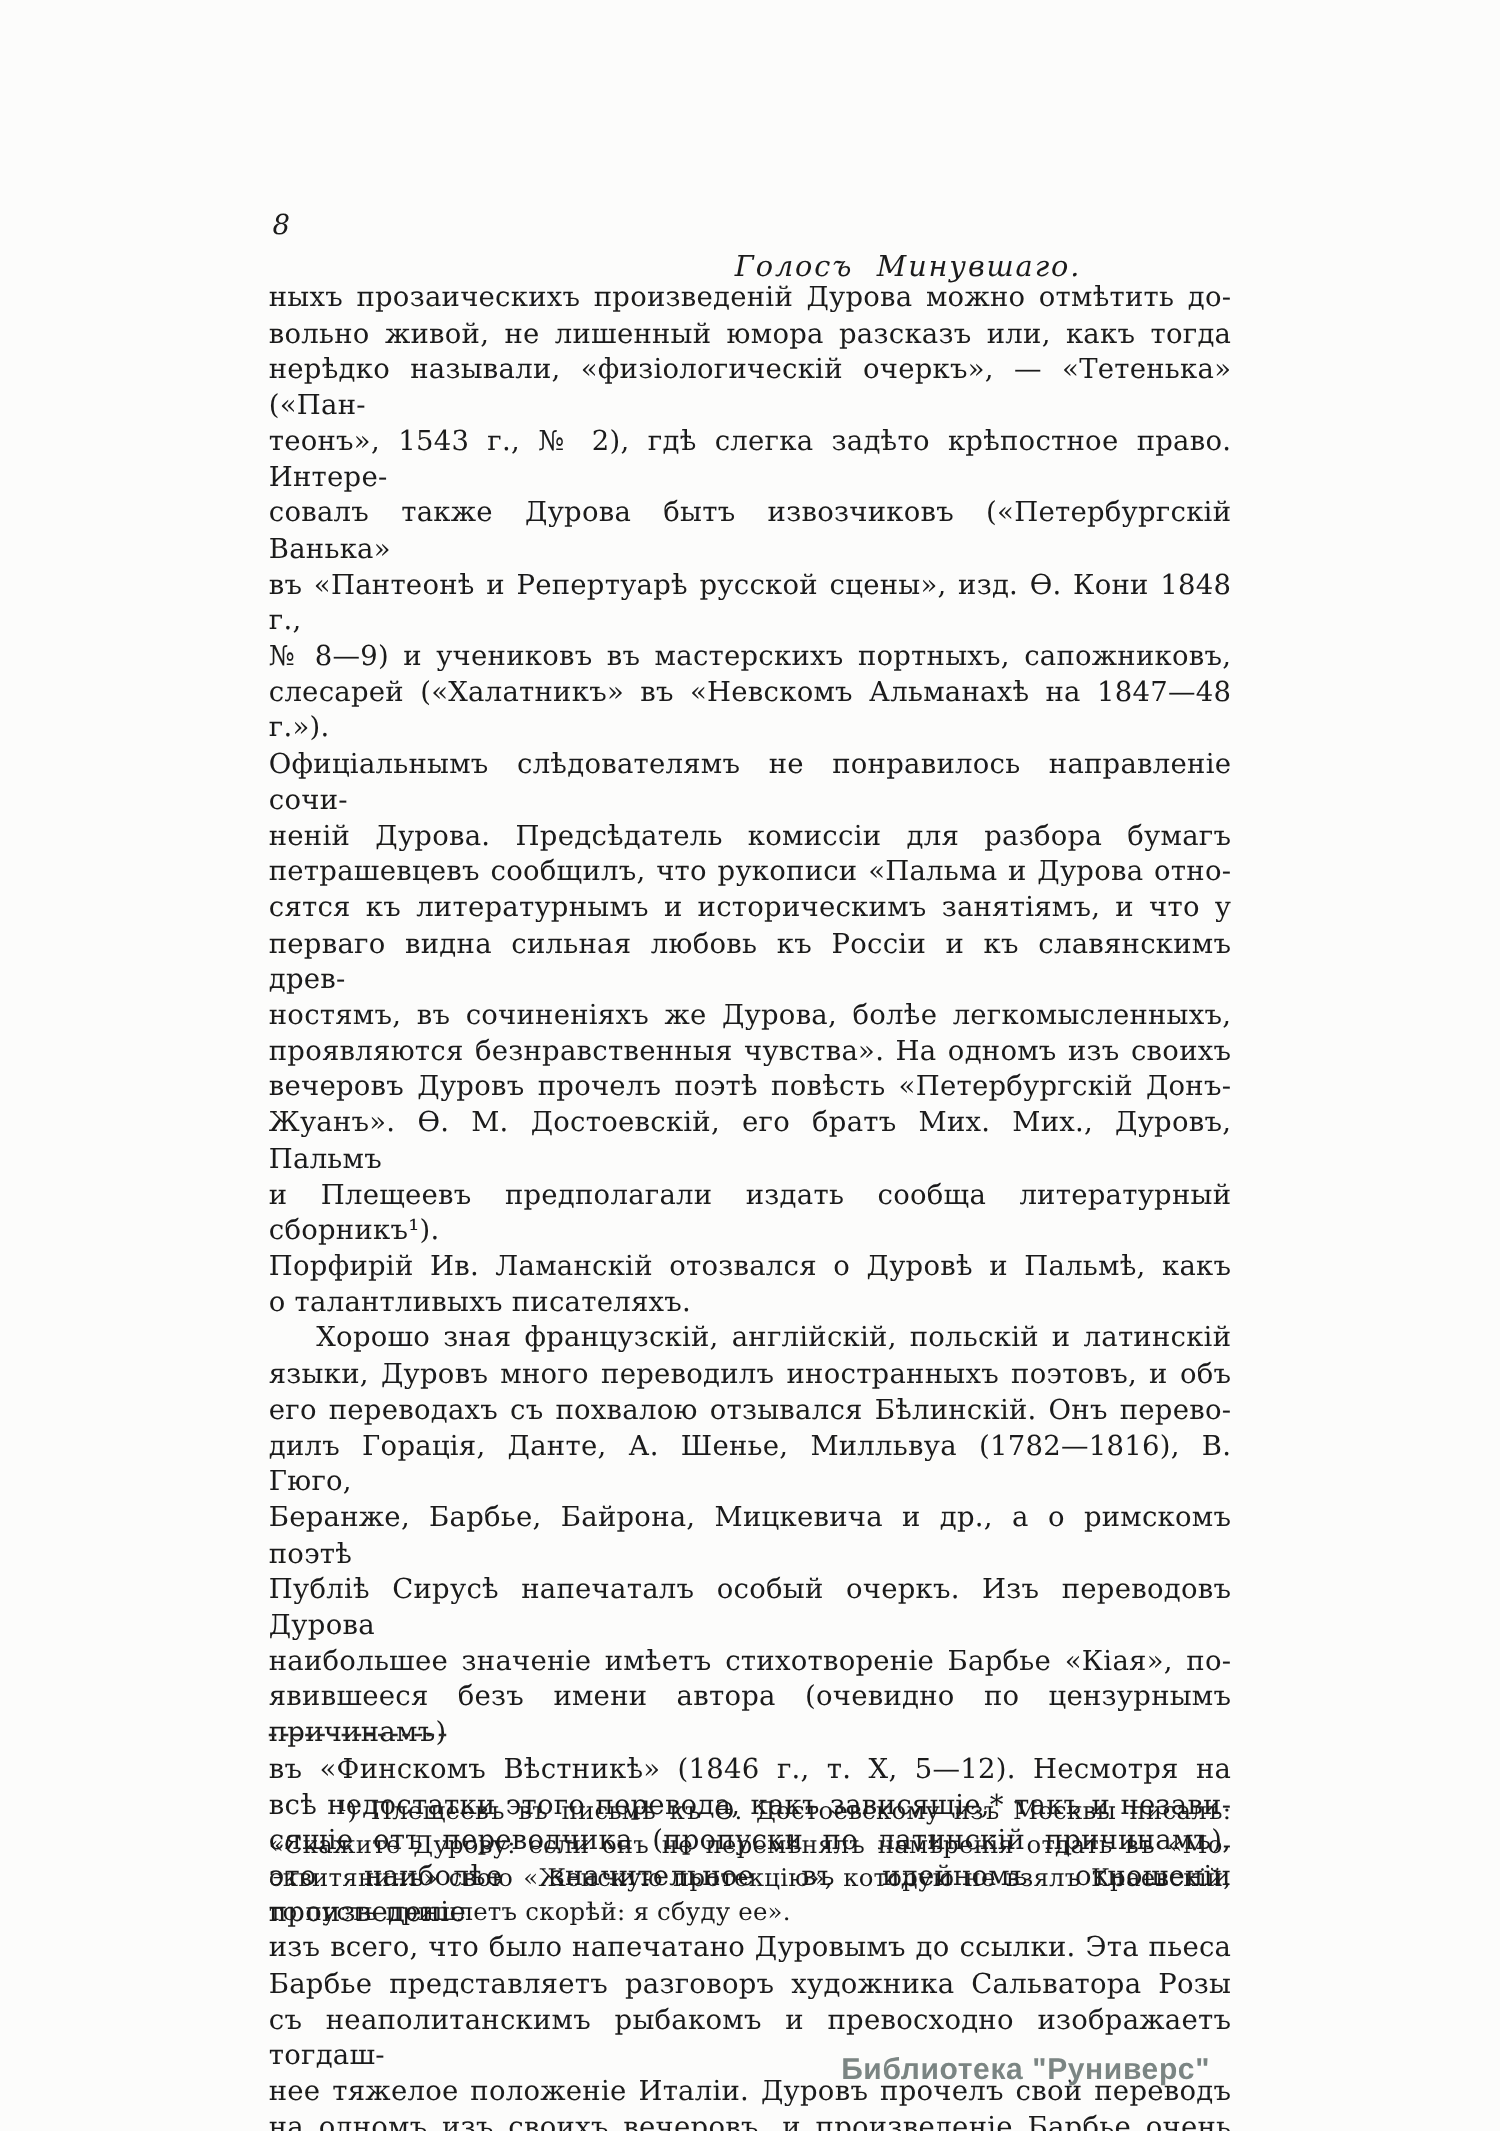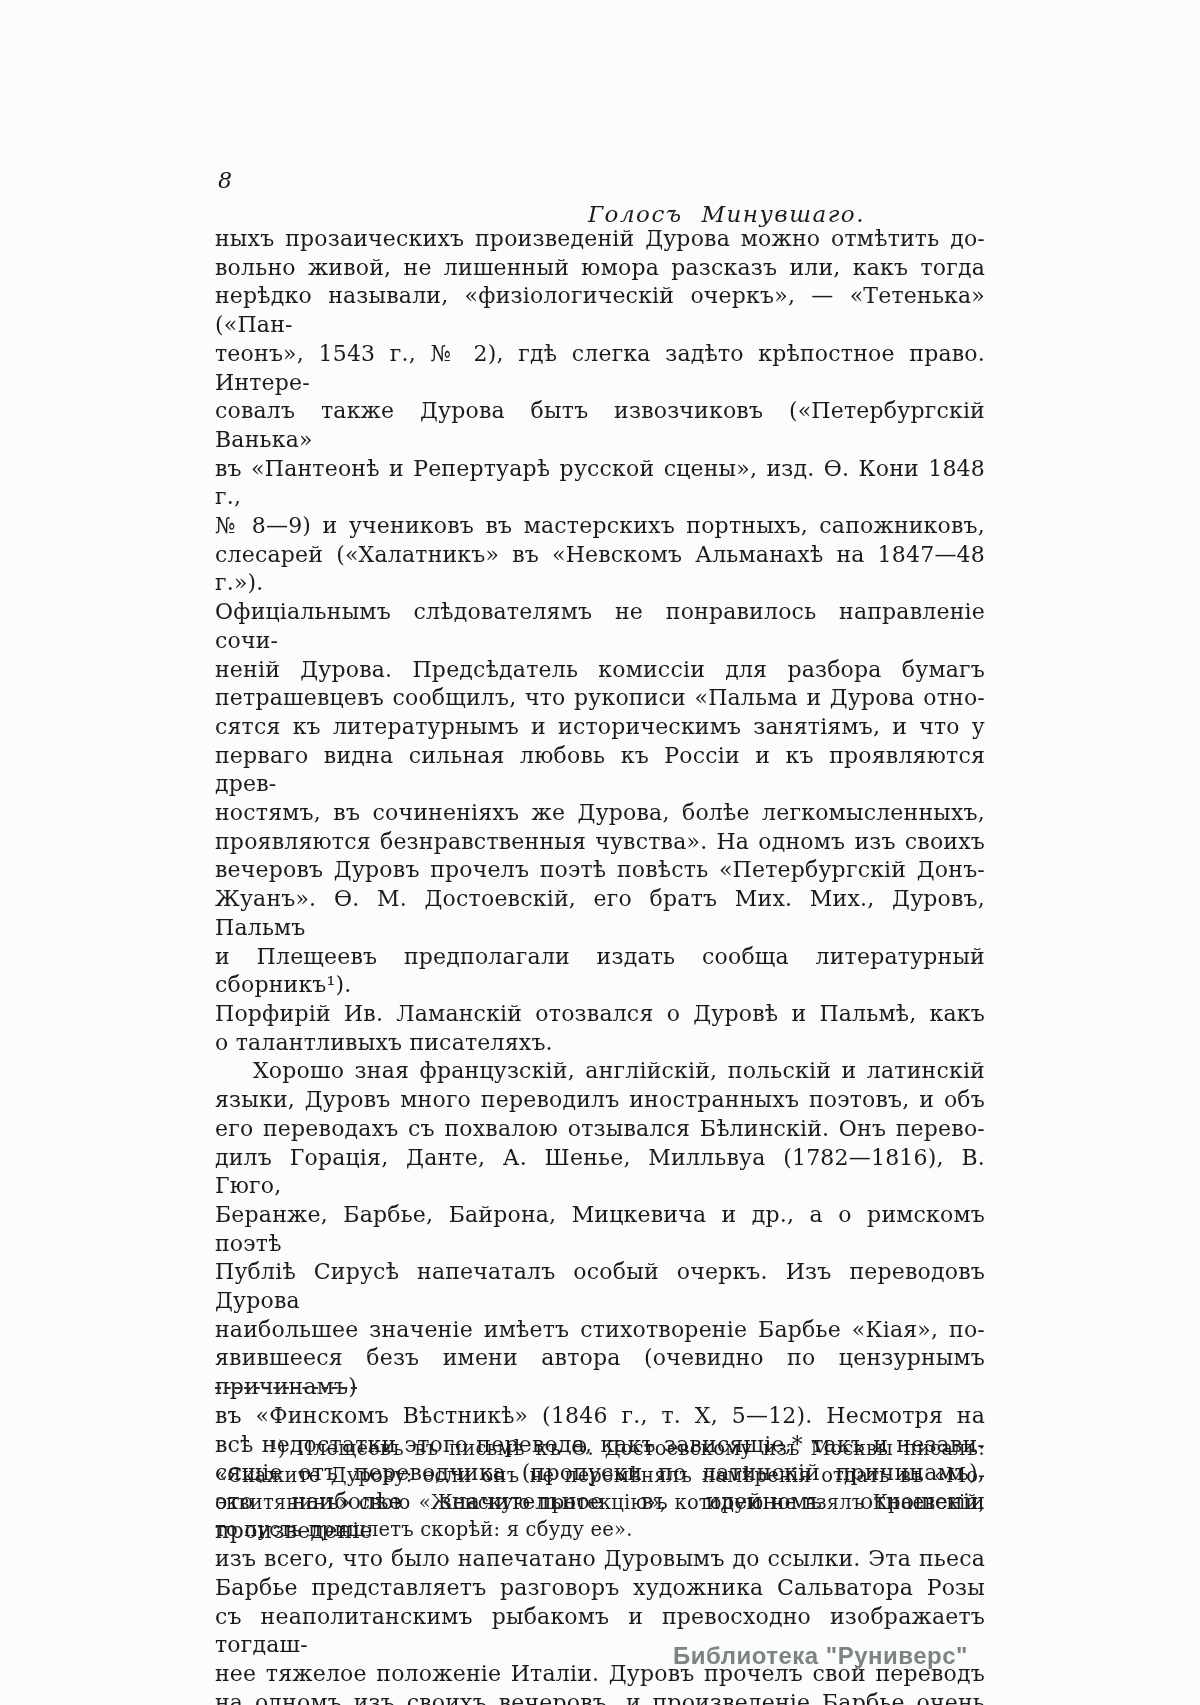--- a/index.html
+++ b/index.html
@@ -75,21 +75,21 @@
       <div class="line">нерѣдко называли, «физіологическій очеркъ», — «Тетенька» («Пан-</div>
       <div class="line">теонъ», 1543 г., № 2), гдѣ слегка задѣто крѣпостное право. Интере-</div>
       <div class="line">совалъ также Дурова бытъ извозчиковъ («Петербургскій Ванька»</div>
       <div class="line">въ «Пантеонѣ и Репертуарѣ русской сцены», изд. Ѳ. Кони 1848 г.,</div>
       <div class="line">№ 8—9) и учениковъ въ мастерскихъ портныхъ, сапожниковъ,</div>
       <div class="line">слесарей («Халатникъ» въ «Невскомъ Альманахѣ на 1847—48 г.»).</div>
       <div class="line">Офиціальнымъ слѣдователямъ не понравилось направленіе сочи-</div>
       <div class="line">неній Дурова. Предсѣдатель комиссіи для разбора бумагъ</div>
       <div class="line">петрашевцевъ сообщилъ, что рукописи «Пальма и Дурова отно-</div>
       <div class="line">сятся къ литературнымъ и историческимъ занятіямъ, и что у</div>
-      <div class="line">перваго видна сильная любовь къ Россіи и къ проявляются древ-</div>
+      <div class="line">перваго видна сильная любовь къ Россіи и къ славянскимъ древ-</div>
       <div class="line">ностямъ, въ сочиненіяхъ же Дурова, болѣе легкомысленныхъ,</div>
       <div class="line">проявляются безнравственныя чувства». На одномъ изъ своихъ</div>
       <div class="line">вечеровъ Дуровъ прочелъ поэтѣ повѣсть «Петербургскій Донъ-</div>
       <div class="line">Жуанъ». Ѳ. М. Достоевскій, его братъ Мих. Мих., Дуровъ, Пальмъ</div>
       <div class="line">и Плещеевъ предполагали издать сообща литературный сборникъ¹).</div>
       <div class="line">Порфирій Ив. Ламанскій отозвался о Дуровѣ и Пальмѣ, какъ</div>
       <div class="line para-end">о талантливыхъ писателяхъ.</div>
       <div class="line indent">Хорошо зная французскій, англійскій, польскій и латинскій</div>
       <div class="line">языки, Дуровъ много переводилъ иностранныхъ поэтовъ, и объ</div>
       <div class="line">его переводахъ съ похвалою отзывался Бѣлинскій. Онъ перево-</div>

